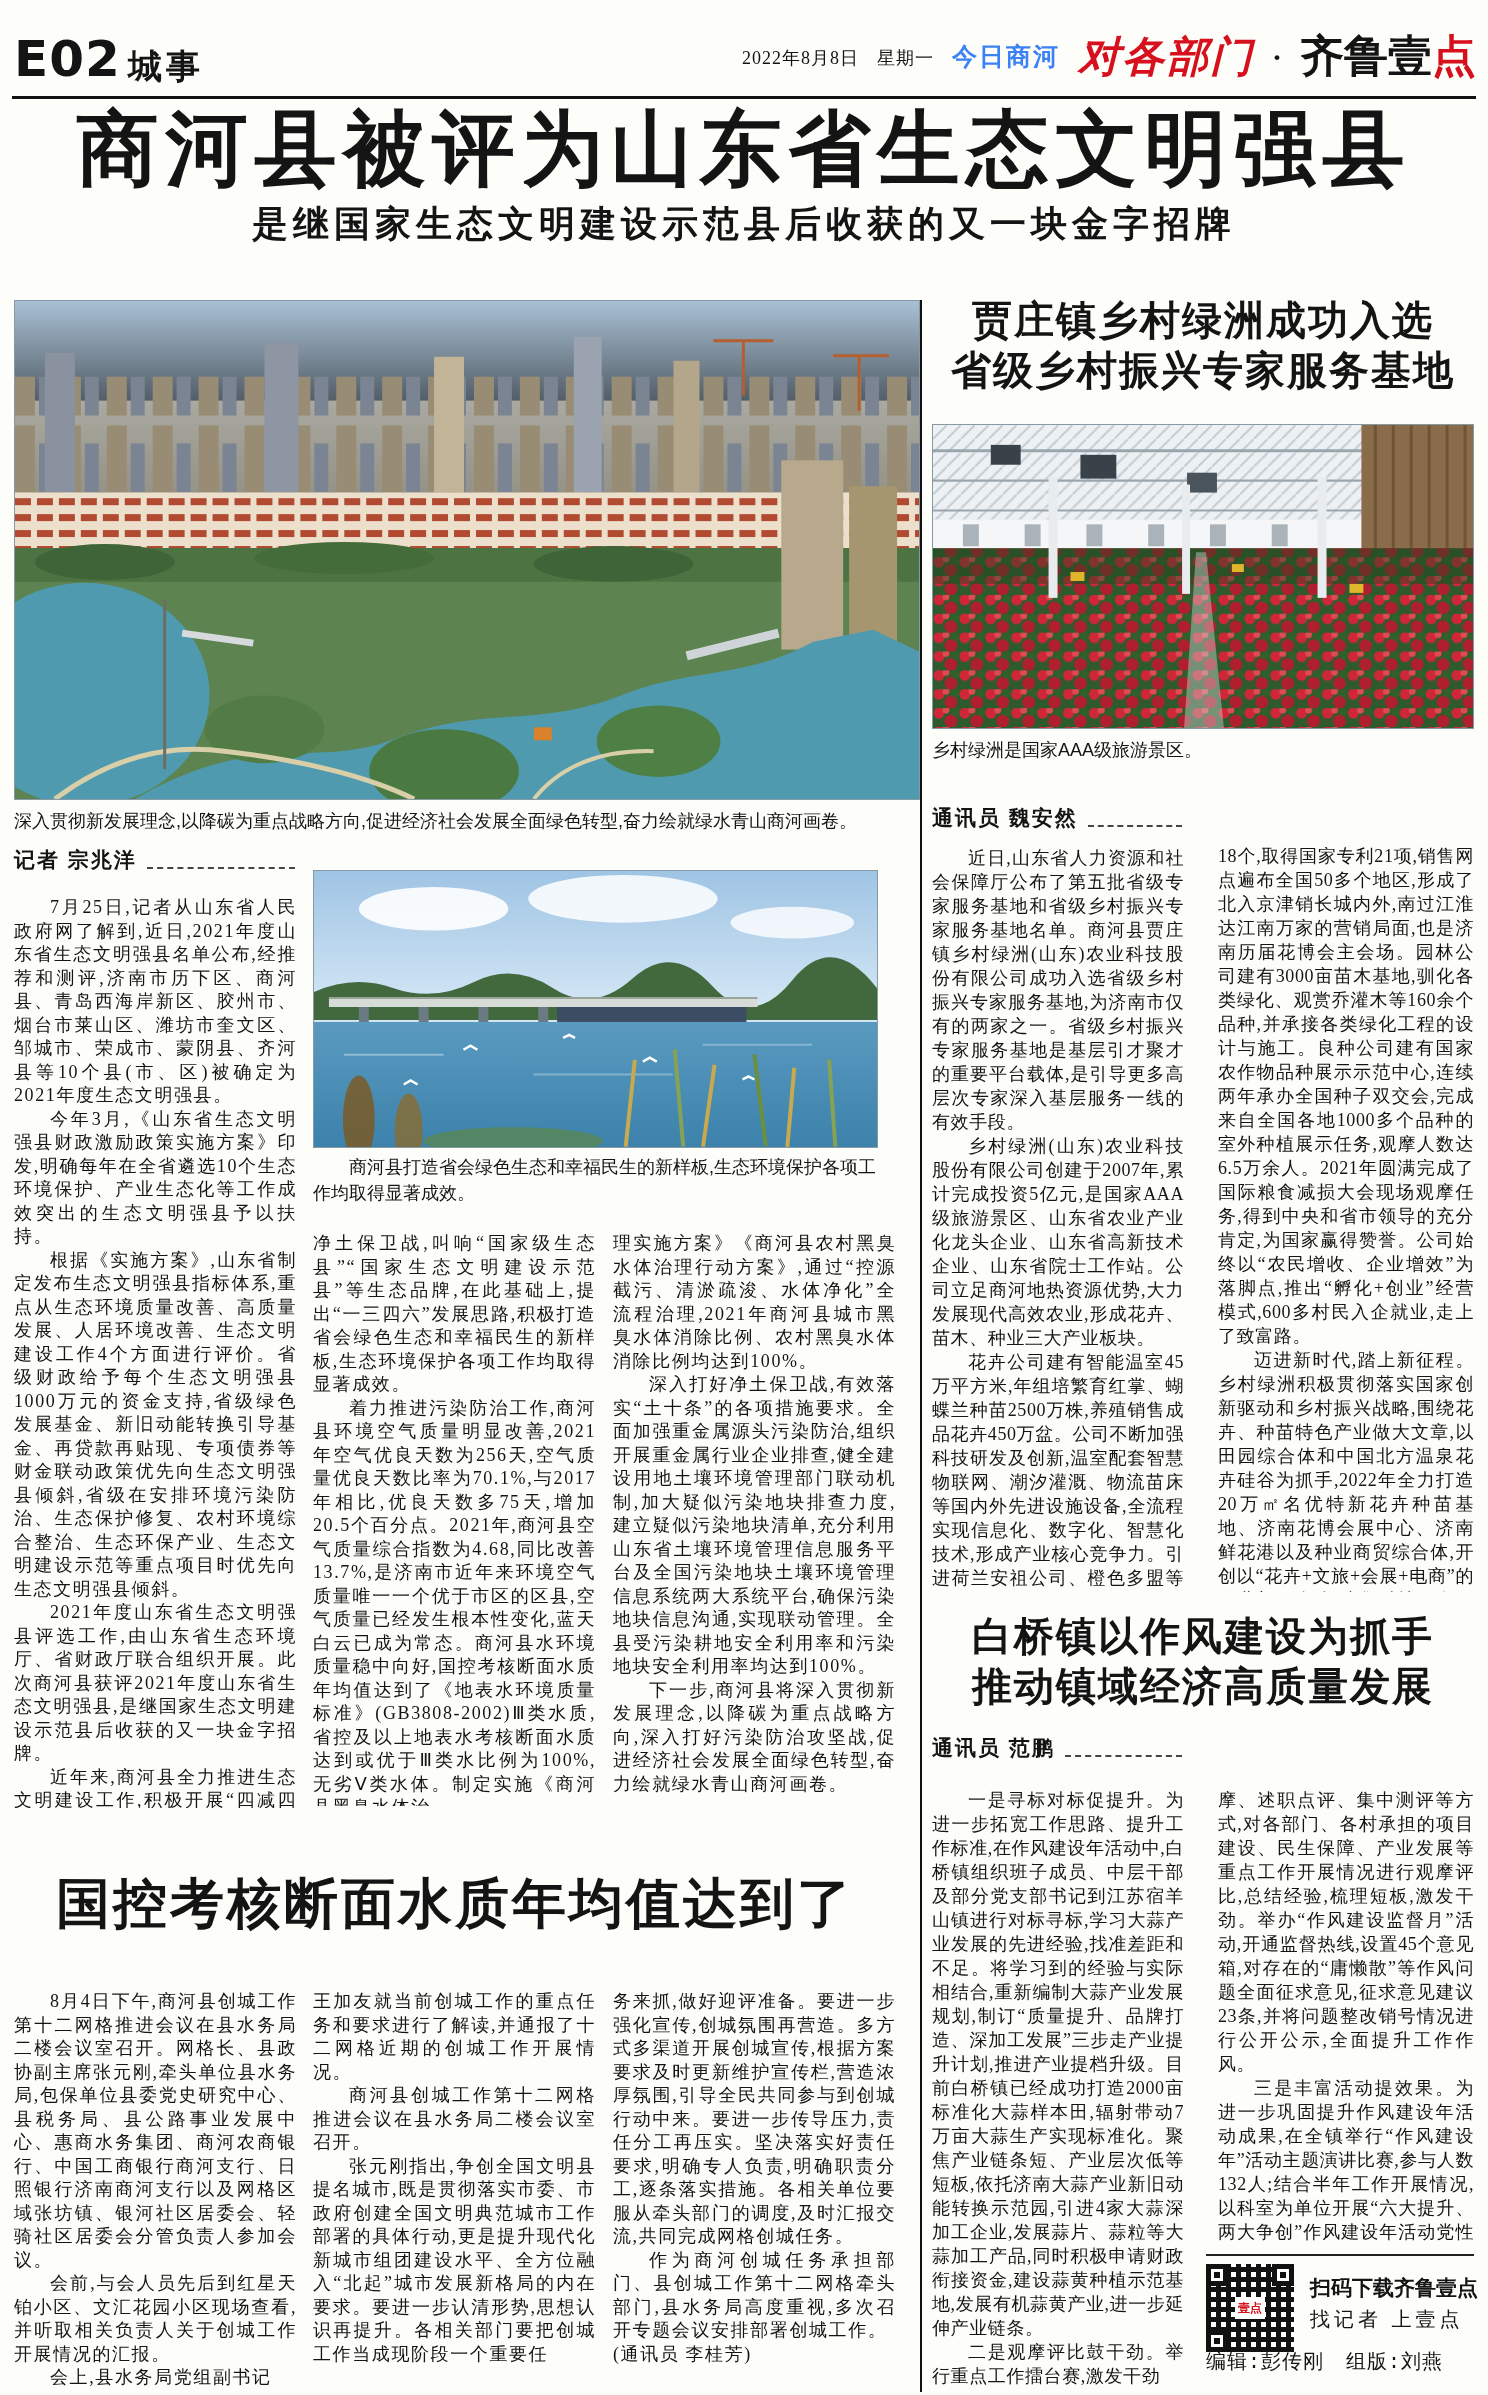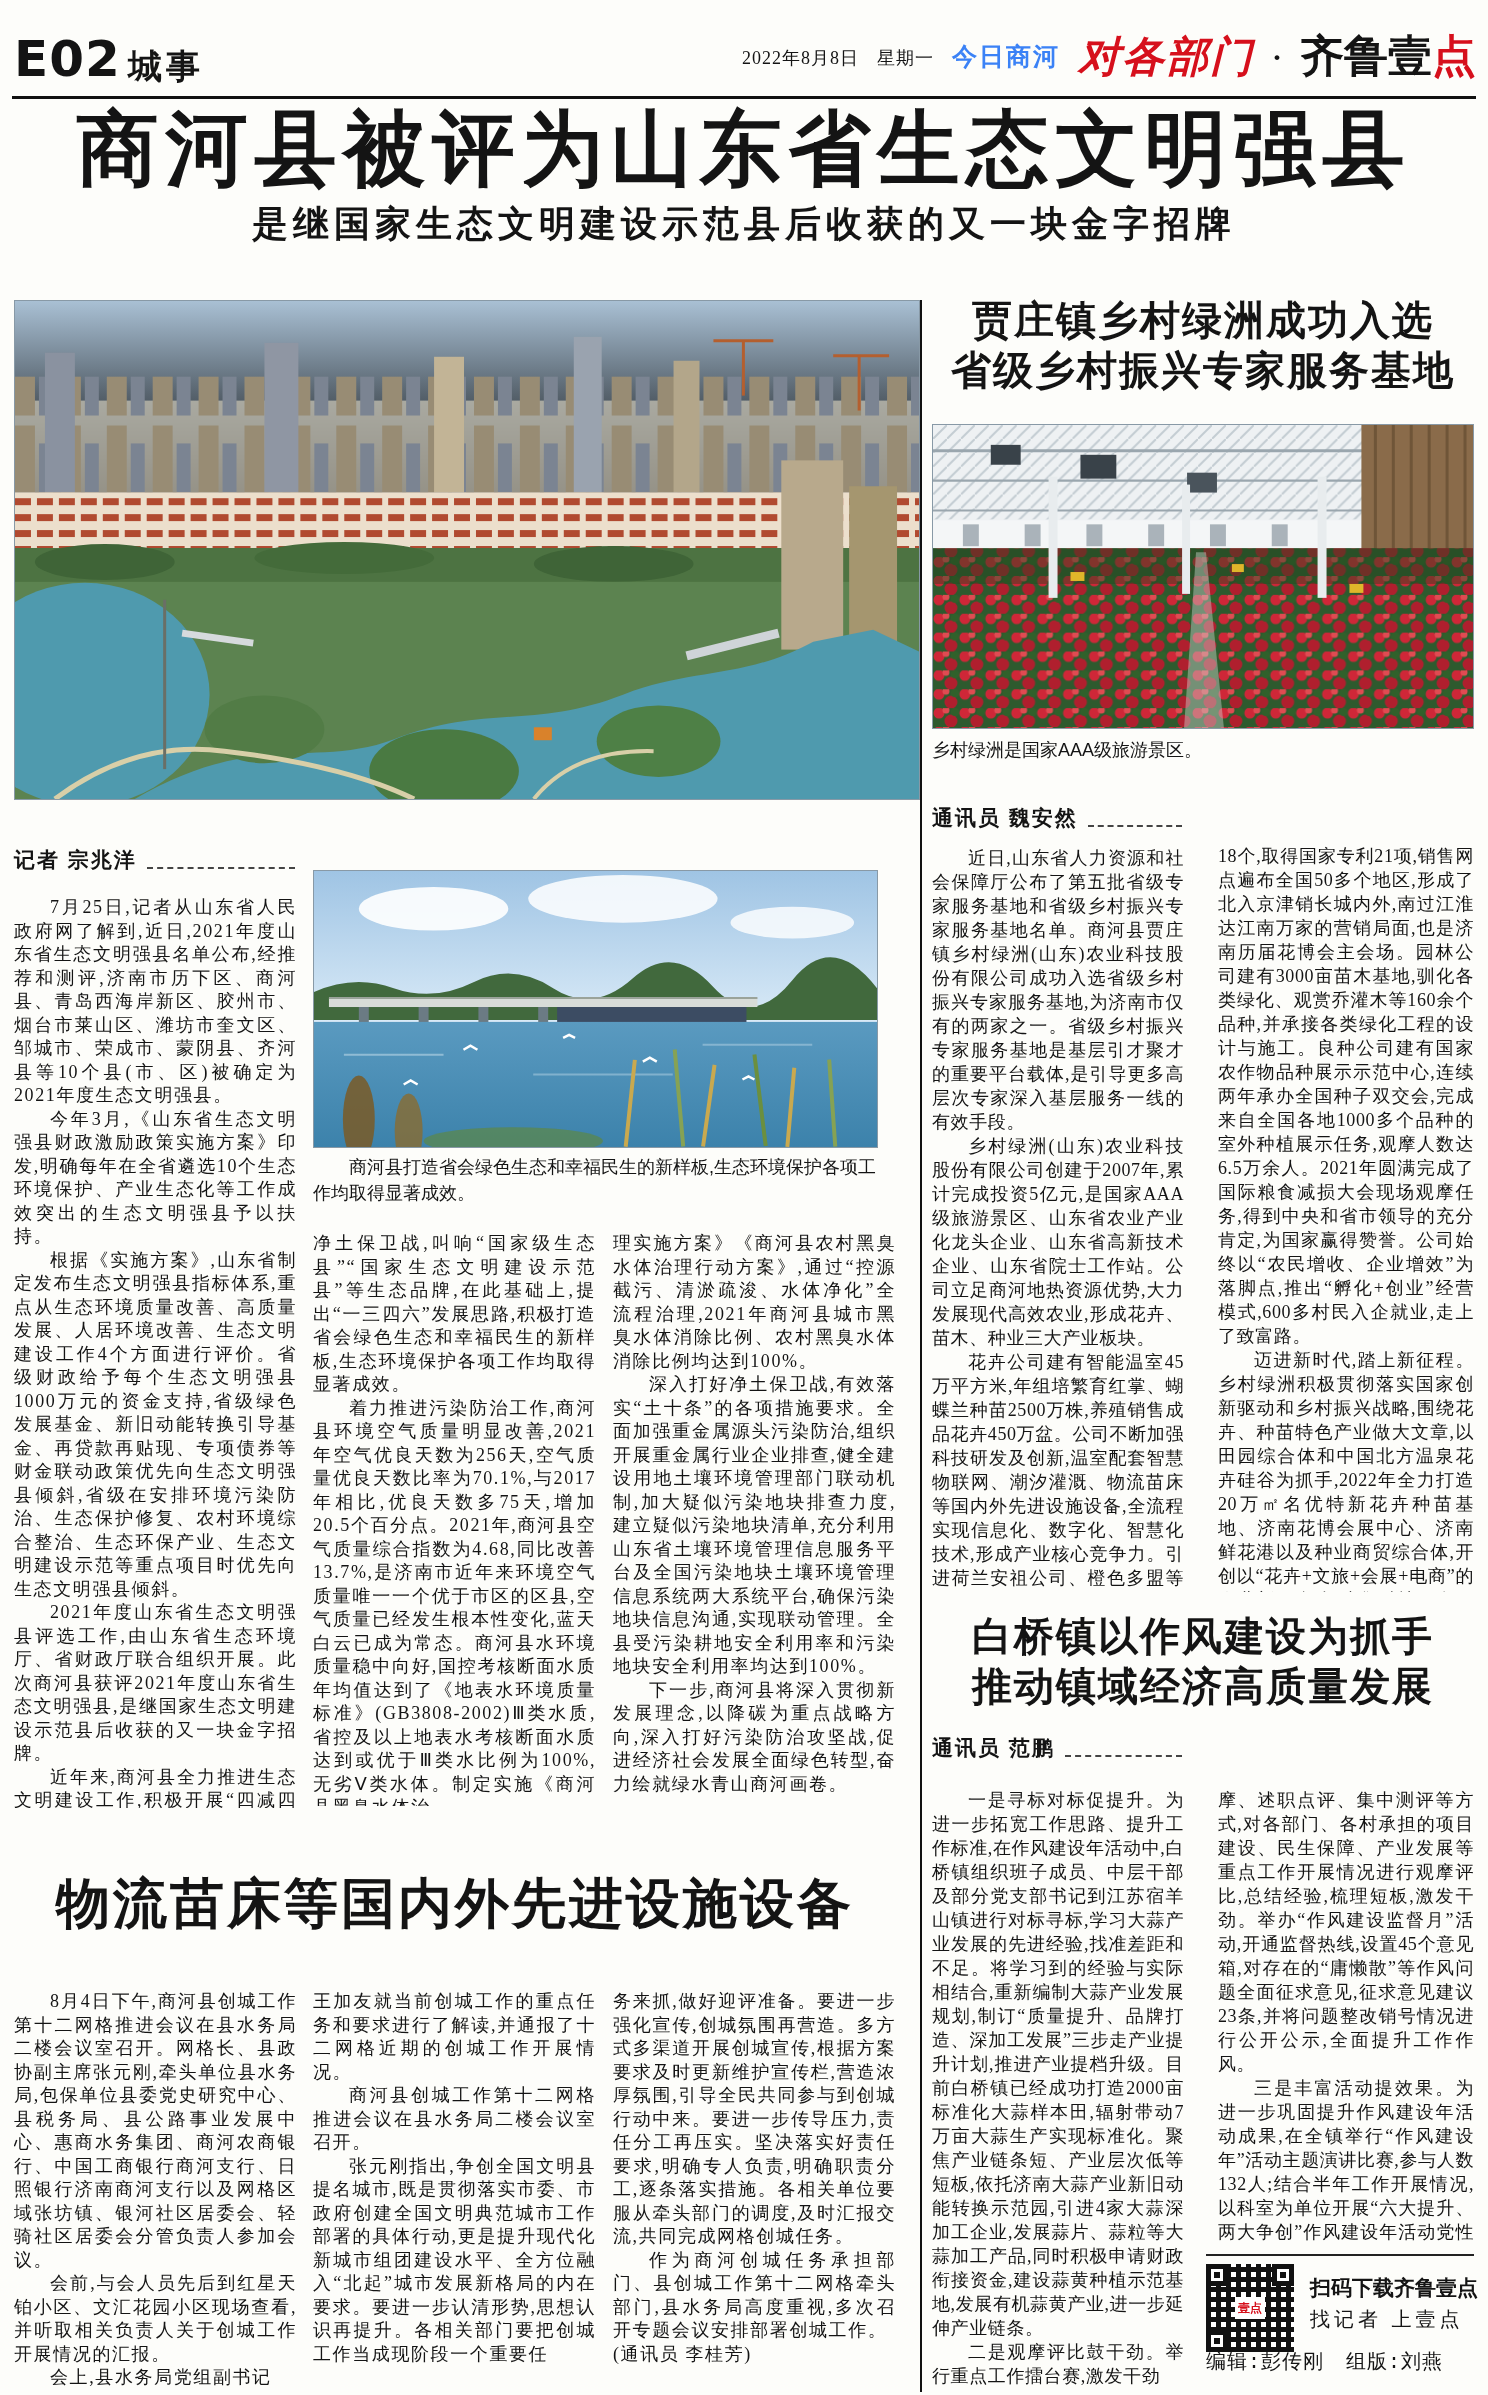--- a/index.html
+++ b/index.html
@@ -158,20 +158,21 @@
       <ellipse cx="645" cy="442" rx="62" ry="36" fill="#4e8046"></ellipse>
       <ellipse cx="250" cy="430" rx="60" ry="34" fill="#527c46"></ellipse>
       <rect x="672" y="352" width="95" height="9" fill="#cfd4d8" transform="rotate(-14 672 352)"></rect>
       <rect x="168" y="330" width="72" height="7" fill="#d6dadd" transform="rotate(8 168 330)"></rect>
       <path d="M40,500 Q120,440 210,452 Q330,466 400,500" fill="none" stroke="#d8cfa8" stroke-width="5"></path>
       <path d="M520,500 Q560,450 640,452" fill="none" stroke="#d8cfa8" stroke-width="4"></path>
       <rect x="520" y="428" width="18" height="13" fill="#d9822b"></rect>
       <line x1="150" y1="300" x2="150" y2="470" stroke="#6a6f66" stroke-width="3"></line>
     </svg>
   </div>
+  <div class="abs caption" id="cap1">深入贯彻新发展理念,以降碳为重点战略方向,促进经济社会发展全面绿色转型,奋力绘就绿水青山商河画卷。</div>
 
   <div class="abs byline" id="byline-main">
     <span>记者  宗兆洋</span>
     <span class="fill"></span>
   </div>
 
   <div class="abs col" id="m-col1">
     <p class="para">7月25日,记者从山东省人民政府网了解到,近日,2021年度山东省生态文明强县名单公布,经推荐和测评,济南市历下区、商河县、青岛西海岸新区、胶州市、烟台市莱山区、潍坊市奎文区、邹城市、荣成市、蒙阴县、齐河县等10个县(市、区)被确定为2021年度生态文明强县。</p>
     <p class="para">今年3月,《山东省生态文明强县财政激励政策实施方案》印发,明确每年在全省遴选10个生态环境保护、产业生态化等工作成效突出的生态文明强县予以扶持。</p>
     <p class="para">根据《实施方案》,山东省制定发布生态文明强县指标体系,重点从生态环境质量改善、高质量发展、人居环境改善、生态文明建设工作4个方面进行评价。省级财政给予每个生态文明强县1000万元的资金支持,省级绿色发展基金、新旧动能转换引导基金、再贷款再贴现、专项债券等财金联动政策优先向生态文明强县倾斜,省级在安排环境污染防治、生态保护修复、农村环境综合整治、生态环保产业、生态文明建设示范等重点项目时优先向生态文明强县倾斜。</p>
@@ -229,21 +230,21 @@
   <div class="abs col" id="m-col2">
     <p class="cont">净土保卫战,叫响“国家级生态县”“国家生态文明建设示范县”等生态品牌,在此基础上,提出“一三四六”发展思路,积极打造省会绿色生态和幸福民生的新样板,生态环境保护各项工作均取得显著成效。</p>
     <p class="para">着力推进污染防治工作,商河县环境空气质量明显改善,2021年空气优良天数为256天,空气质量优良天数比率为70.1%,与2017年相比,优良天数多75天,增加20.5个百分点。2021年,商河县空气质量综合指数为4.68,同比改善13.7%,是济南市近年来环境空气质量唯一一个优于市区的区县,空气质量已经发生根本性变化,蓝天白云已成为常态。商河县水环境质量稳中向好,国控考核断面水质年均值达到了《地表水环境质量标准》(GB3808-2002)Ⅲ类水质,省控及以上地表水考核断面水质达到或优于Ⅲ类水比例为100%,无劣Ⅴ类水体。制定实施《商河县黑臭水体治</p>
   </div>
   <div class="abs col" id="m-col3">
     <p class="cont">理实施方案》《商河县农村黑臭水体治理行动方案》,通过“控源截污、清淤疏浚、水体净化”全流程治理,2021年商河县城市黑臭水体消除比例、农村黑臭水体消除比例均达到100%。</p>
     <p class="para">深入打好净土保卫战,有效落实“土十条”的各项措施要求。全面加强重金属源头污染防治,组织开展重金属行业企业排查,健全建设用地土壤环境管理部门联动机制,加大疑似污染地块排查力度,建立疑似污染地块清单,充分利用山东省土壤环境管理信息服务平台及全国污染地块土壤环境管理信息系统两大系统平台,确保污染地块信息沟通,实现联动管理。全县受污染耕地安全利用率和污染地块安全利用率均达到100%。</p>
     <p class="para">下一步,商河县将深入贯彻新发展理念,以降碳为重点战略方向,深入打好污染防治攻坚战,促进经济社会发展全面绿色转型,奋力绘就绿水青山商河画卷。</p>
   </div>
 
-  <div class="abs" id="cc-headline">物流苗床等国内外先进设施设备</div>
+  <div class="abs" id="cc-headline">国控考核断面水质年均值达到了</div>
   <div class="abs col" id="cc-col1">
     <p class="para">8月4日下午,商河县创城工作第十二网格推进会议在县水务局二楼会议室召开。网格长、县政协副主席张元刚,牵头单位县水务局,包保单位县委党史研究中心、县税务局、县公路事业发展中心、惠商水务集团、商河农商银行、中国工商银行商河支行、日照银行济南商河支行以及网格区域张坊镇、银河社区居委会、轻骑社区居委会分管负责人参加会议。</p>
     <p class="para">会前,与会人员先后到红星天铂小区、文汇花园小区现场查看,并听取相关负责人关于创城工作开展情况的汇报。</p>
     <p class="para">会上,县水务局党组副书记</p>
   </div>
   <div class="abs col" id="cc-col2">
     <p class="cont">王加友就当前创城工作的重点任务和要求进行了解读,并通报了十二网格近期的创城工作开展情况。</p>
     <p class="para">商河县创城工作第十二网格推进会议在县水务局二楼会议室召开。</p>
     <p class="para">张元刚指出,争创全国文明县提名城市,既是贯彻落实市委、市政府创建全国文明典范城市工作部署的具体行动,更是提升现代化新城市组团建设水平、全方位融入“北起”城市发展新格局的内在要求。要进一步认清形势,思想认识再提升。各相关部门要把创城工作当成现阶段一个重要任</p>
   </div>

